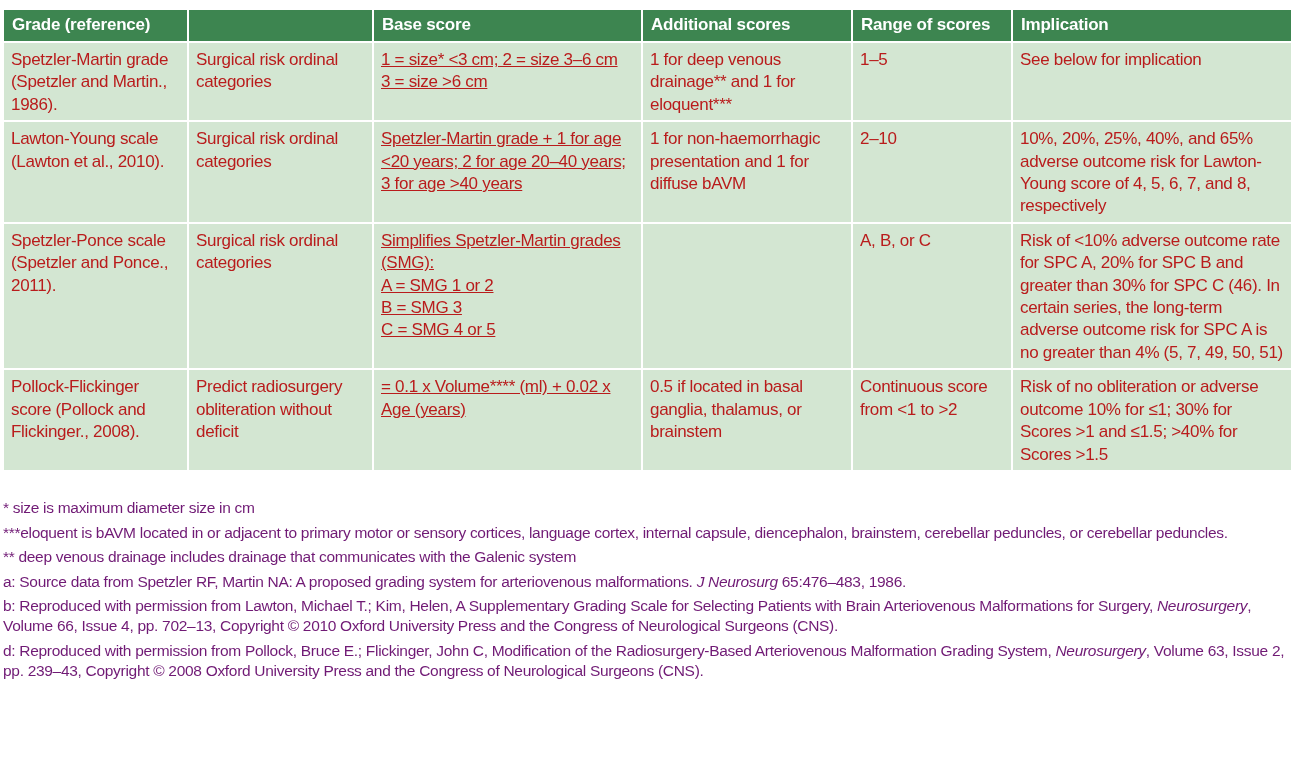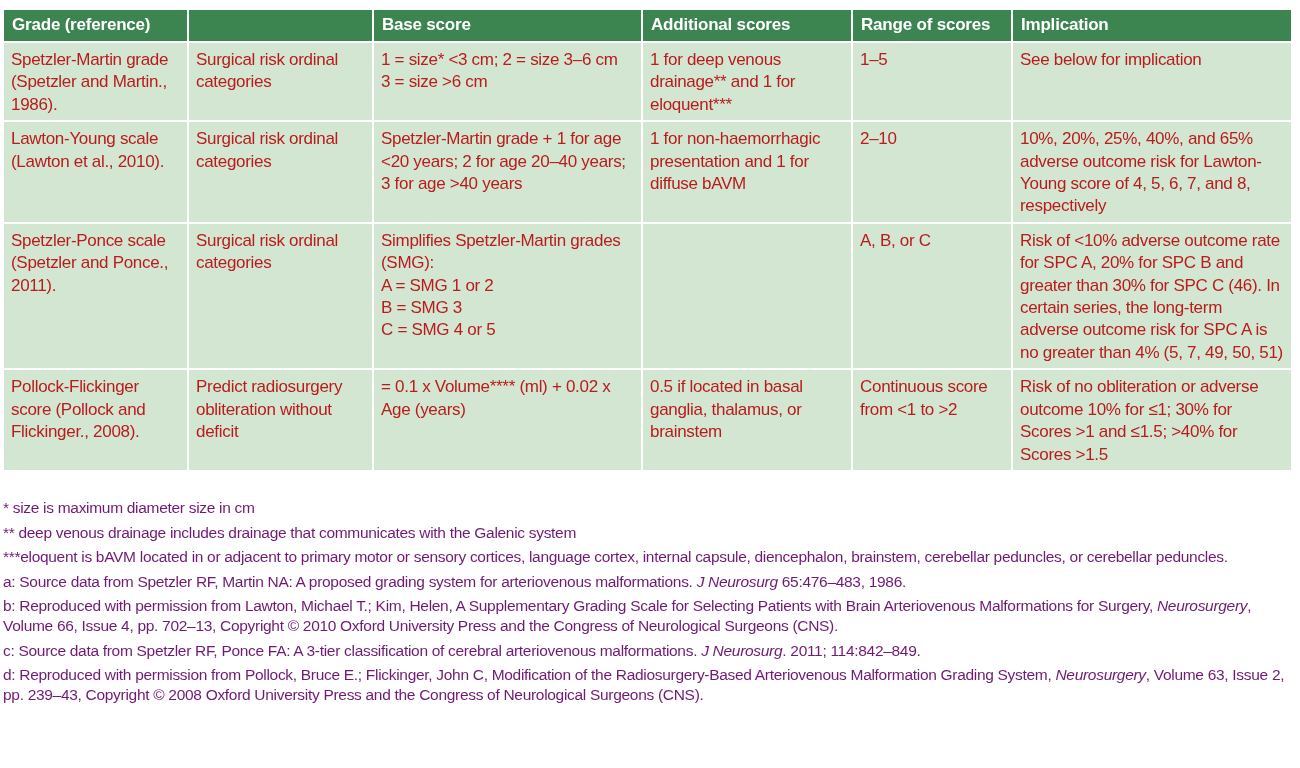--- a/index.html
+++ b/index.html
@@ -13,21 +13,21 @@
     height: 33px; padding: 5px 8px 0 8px; letter-spacing: -0.2px;
   }
   table.grades td {
     background: #d3e6d2; color: #b91c1c; font-size: 17px; line-height: 22.4px;
     padding: 6px 7px 4px 7px; letter-spacing: -0.3px;
   }
   tr.r1 td { height: 79px; }
   tr.r2 td { height: 101px; }
   tr.r3 td { height: 136px; }
   tr.r4 td { height: 102px; }
-  .line { display: block; }
+  .line { display: block; text-decoration: underline; }
   .notes { position: absolute; left: 3px; top: 498px; width: 1290px; font-size: 15.5px; color: #701a75; letter-spacing: -0.3px; }
   .note { line-height: 20px; margin-bottom: 4.5px; }
   .note i { font-style: italic; }
 </style>
 </head>
 <body>
 
 <div class="wrap">
   <table class="grades">
     <colgroup>
@@ -92,19 +92,18 @@
         <td>0.5 if located in basal ganglia, thalamus, or brainstem</td>
         <td>Continuous score from &lt;1 to &gt;2</td>
         <td>Risk of no obliteration or adverse outcome 10% for ≤1; 30% for Scores &gt;1 and ≤1.5; &gt;40% for Scores &gt;1.5</td>
       </tr>
     </tbody>
   </table>
 </div>
 
 <div class="notes">
   <p class="note">* size is maximum diameter size in cm</p>
+  <p class="note">***eloquent is bAVM located in or adjacent to primary motor or sensory cortices, language cortex, internal capsule, diencephalon, brainstem, cerebellar peduncles, or cerebellar peduncles.</p>
   <p class="note">** deep venous drainage includes drainage that communicates with the Galenic system</p>
-  <p class="note">***eloquent is bAVM located in or adjacent to primary motor or sensory cortices, language cortex, internal capsule, diencephalon, brainstem, cerebellar peduncles, or cerebellar peduncles.</p>
   <p class="note"><span>a: Source data from Spetzler RF, Martin NA: A proposed grading system for arteriovenous malformations. </span><i>J Neurosurg</i><span> 65:476–483, 1986.</span></p>
   <p class="note"><span>b: Reproduced with permission from Lawton, Michael T.; Kim, Helen, A Supplementary Grading Scale for Selecting Patients with Brain Arteriovenous Malformations for Surgery, </span><i>Neurosurgery</i><span>, Volume 66, Issue 4, pp. 702–13, Copyright © 2010 Oxford University Press and the Congress of Neurological Surgeons (CNS).</span></p>
-  <p class="note"><span>c: Source data from Spetzler RF, Ponce FA:  A 3-tier classification of cerebral arteriovenous malformations. </span><i>J Neurosurg</i><span>. 2011; 114:842–849.</span></p>
   <p class="note"><span>d: Reproduced with permission from Pollock, Bruce E.; Flickinger, John C, Modification of the Radiosurgery-Based Arteriovenous Malformation Grading System, </span><i>Neurosurgery</i><span>, Volume 63, Issue 2, pp. 239–43, Copyright © 2008 Oxford University Press and the Congress of Neurological Surgeons (CNS).</span></p>
 </div>
 
 </body></html>

